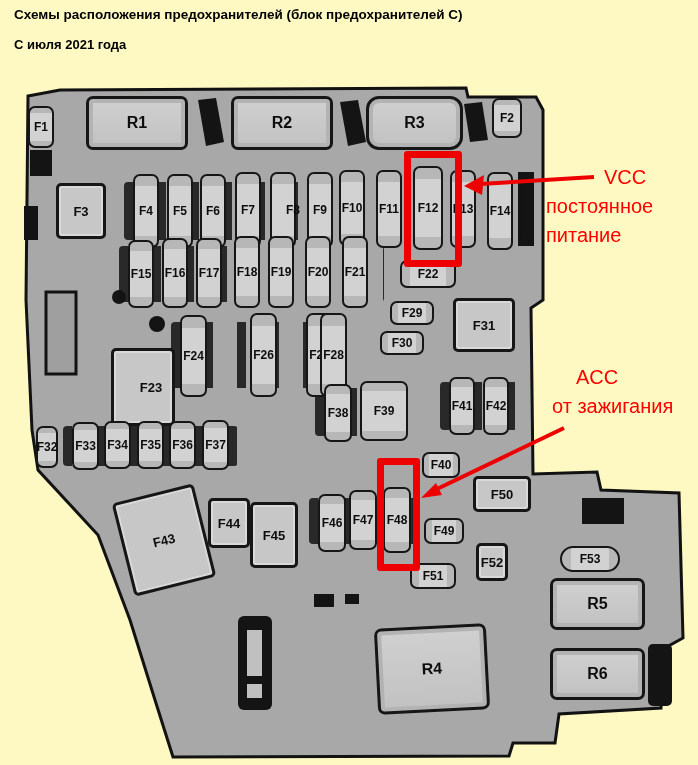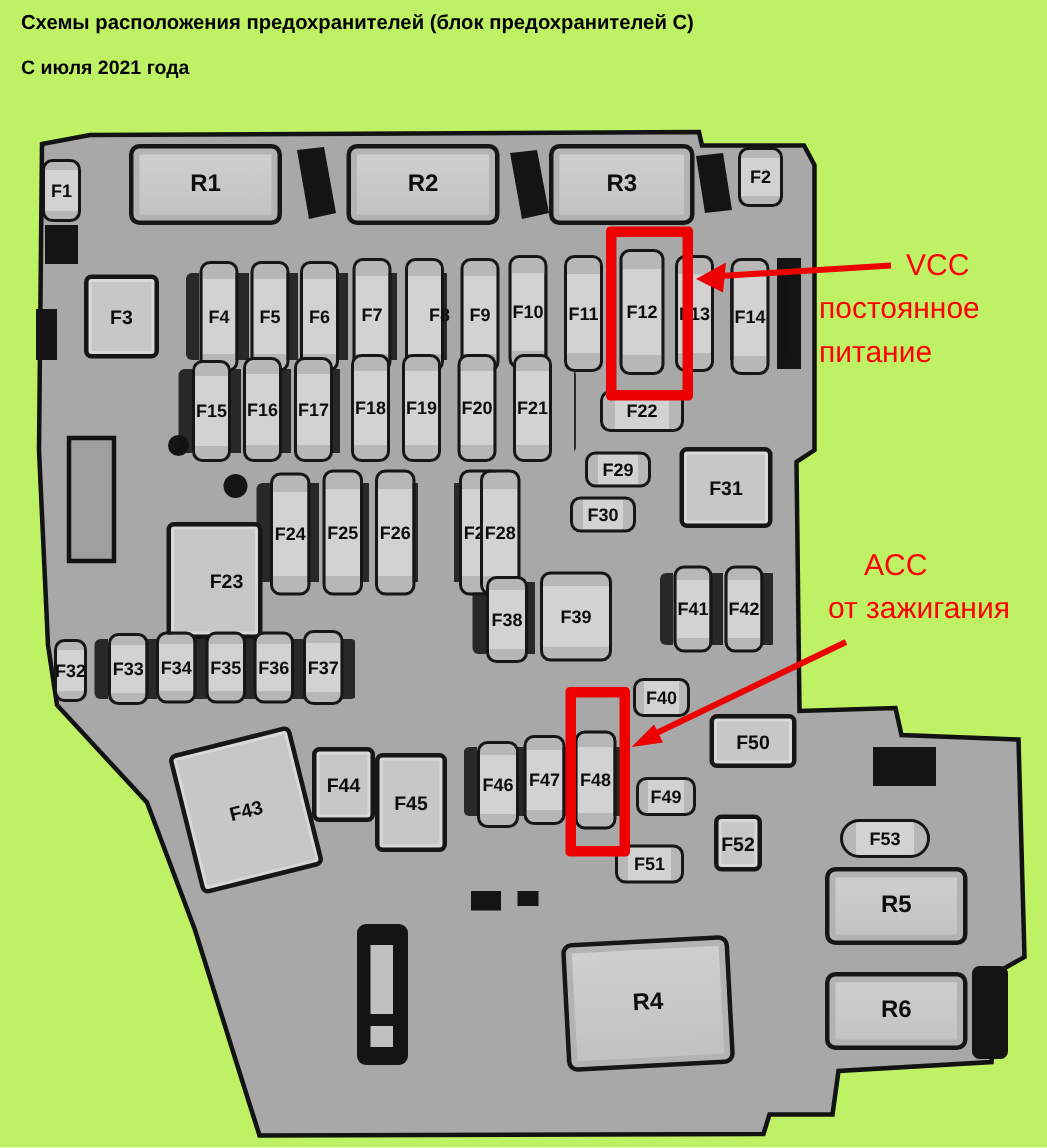--- a/index.html
+++ b/index.html
@@ -1,20 +1,20 @@
 <!DOCTYPE html>
 <html style="--board: #a8a8a8; --module: #c9c9c9; --outline: #161616; --highlight: #ee0000; --annotation_text: #ff0000;"><head>
 <meta charset="utf-8">
 <style>
   :root{
     --board:#a8a8a8; --module:#c9c9c9; --outline:#161616;
     --highlight:#ee0000; --annotation_text:#ff0000;
   }
   html,body{margin:0;padding:0;background:#fff;}
-  .page{position:relative;width:698px;height:765px;overflow:hidden;background:#bef264;
+  .page{position:relative;width:698px;height:765px;overflow:hidden;background:#fef9c3;
         font-family:"Liberation Sans",sans-serif;}
   .title{position:absolute;left:14px;top:7px;font-size:13.5px;font-weight:700;color:#000;}
   .subtitle{position:absolute;left:14px;top:37px;font-size:13px;font-weight:700;color:#000;}
 
   .board-svg{position:absolute;left:0;top:0;z-index:1;}
   .board-shape{fill:var(--board,#a8a8a8);stroke:#121212;stroke-width:3;}
   .bracket{fill:#9f9f9f;stroke:#121212;stroke-width:3;}
   .blk{fill:#141414;}
   .blk-lt{fill:#c0c0c0;}
 
@@ -87,21 +87,21 @@
   <div class="strip" style="left:315px;top:388px;width:82px;height:48px;"></div>
   <div class="strip" style="left:440px;top:382px;width:78px;height:48px;"></div>
 
   <div id="components">
       <div class="comp relay" style="left: 86px; top: 96px; width: 102px; height: 54px;">
         <span class="lbl">R1</span>
       </div>
       <div class="comp relay" style="left: 231px; top: 96px; width: 102px; height: 54px; justify-content: center;">
         <span class="lbl">R2</span>
       </div>
-      <div class="comp relay" style="left: 366px; top: 96px; width: 97px; height: 54px;">
+      <div class="comp relay" style="left: 366px; top: 96px; width: 97px; height: 54px; border-radius: 13px;">
         <span class="lbl">R3</span>
       </div>
       <div class="comp relay" style="left: 376px; top: 626px; width: 112px; height: 86px; transform: rotate(-3deg);">
         <span class="lbl">R4</span>
       </div>
       <div class="comp relay" style="left: 550px; top: 578px; width: 95px; height: 52px;">
         <span class="lbl">R5</span>
       </div>
       <div class="comp relay" style="left: 550px; top: 648px; width: 95px; height: 52px;">
         <span class="lbl">R6</span>
@@ -170,23 +170,20 @@
         <span class="lbl">F21</span>
       </div>
       <div class="comp fh" style="left: 400px; top: 260px; width: 56px; height: 28px;">
         <span class="lbl">F22</span>
       </div>
       <div class="comp sq" style="left: 111px; top: 348px; width: 64px; height: 78px; padding-left: 16px;">
         <span class="lbl">F23</span>
       </div>
       <div class="comp fv" style="left: 180px; top: 315px; width: 27px; height: 82px;">
         <span class="lbl">F24</span>
-      </div>
-      <div class="comp fv" style="left: 215px; top: 313px; width: 27px; height: 84px;">
-        <span class="lbl">F25</span>
       </div>
       <div class="comp fv" style="left: 250px; top: 313px; width: 27px; height: 84px;">
         <span class="lbl">F26</span>
       </div>
       <div class="comp fv" style="left: 285px; top: 313px; width: 27px; height: 84px; margin-left: 21px;">
         <span class="lbl">F27</span>
       </div>
       <div class="comp fv" style="left: 320px; top: 313px; width: 27px; height: 84px;">
         <span class="lbl">F28</span>
       </div>

